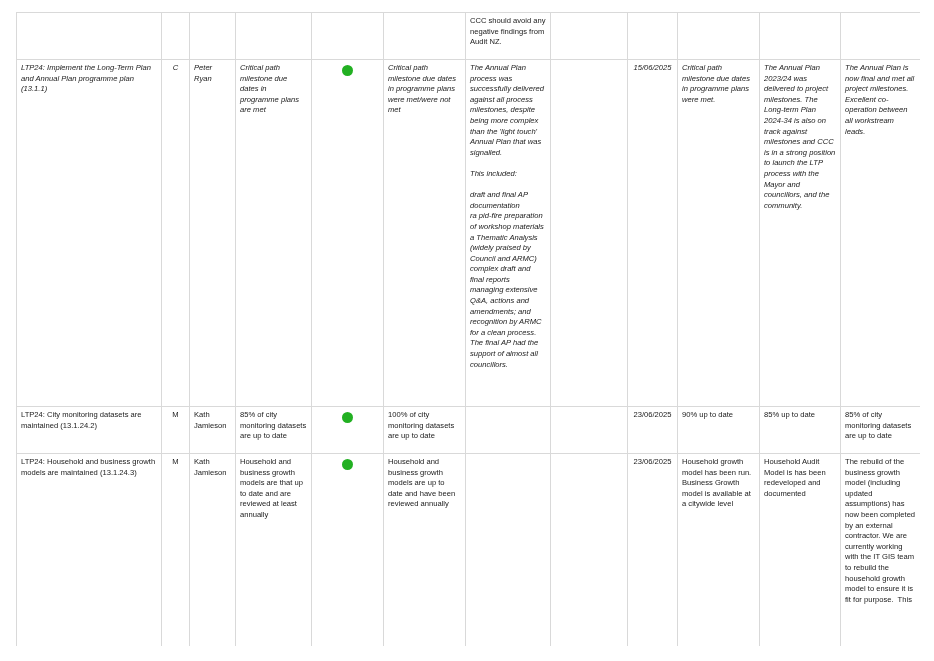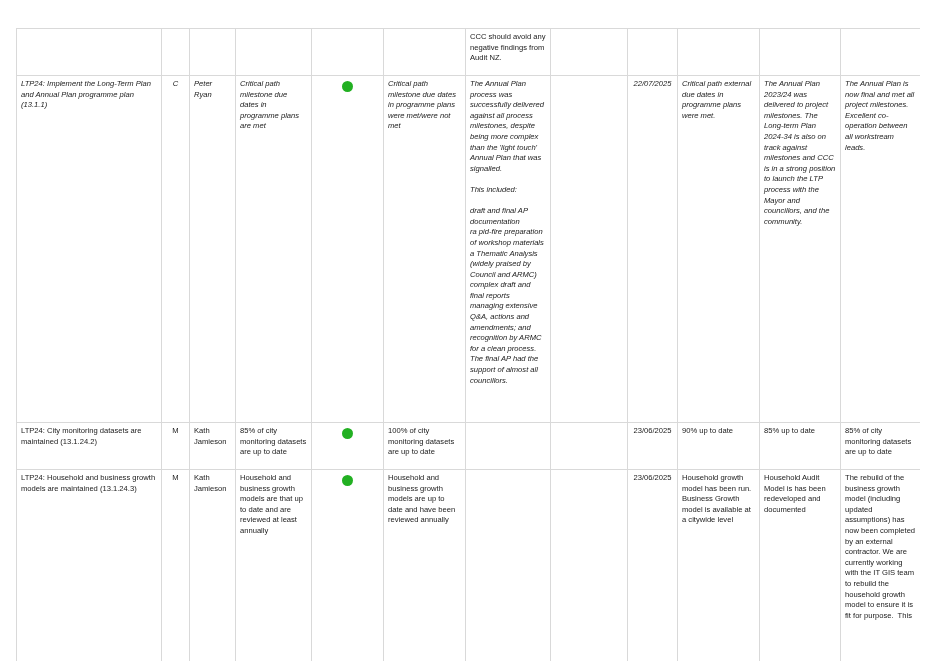--- a/index.html
+++ b/index.html
@@ -16,21 +16,21 @@
   }
   .page {
     position: relative;
     width: 934px;
     height: 661px;
     background: #ffffff;
   }
   .table-wrap {
     position: absolute;
     left: 16px;
-    top: 28px;
+    top: 12px;
     width: 904px;
     height: 634px;
     overflow: hidden;
   }
   table.report {
     border-collapse: collapse;
     table-layout: fixed;
     width: 904px;
     font-size: 7.6px;
     line-height: 10.6px;
@@ -169,24 +169,24 @@
 ra pid-fire preparation of workshop materials
 a Thematic Analysis (widely praised by Council and ARMC)
 complex draft and final reports
 managing extensive Q&amp;A, actions and amendments; and
 recognition by ARMC for a clean process. The final AP had the support of almost all councillors.</span>
             </td>
           <td>
               <span class="cell-text"></span>
             </td>
           <td class="center">
-              <span class="cell-text">22/07/2025</span>
-            </td>
-          <td class="shade">
-              <span class="cell-text">Critical path external due dates in programme plans were met.</span>
+              <span class="cell-text">15/06/2025</span>
+            </td>
+          <td class="shade">
+              <span class="cell-text">Critical path milestone due dates in programme plans were met.</span>
             </td>
           <td class="shade">
               <span class="cell-text">The Annual Plan 2023/24 was delivered to project milestones. The Long-term Plan 2024-34 is also on track against milestones and CCC is in a strong position to launch the LTP process with the Mayor and councillors, and the community.</span>
             </td>
           <td class="shade">
               <span class="cell-text">The Annual Plan is now final and met all project milestones. Excellent co-operation between all workstream leads.</span>
             </td>
         </tr>
 
         <tr class="row-2">

